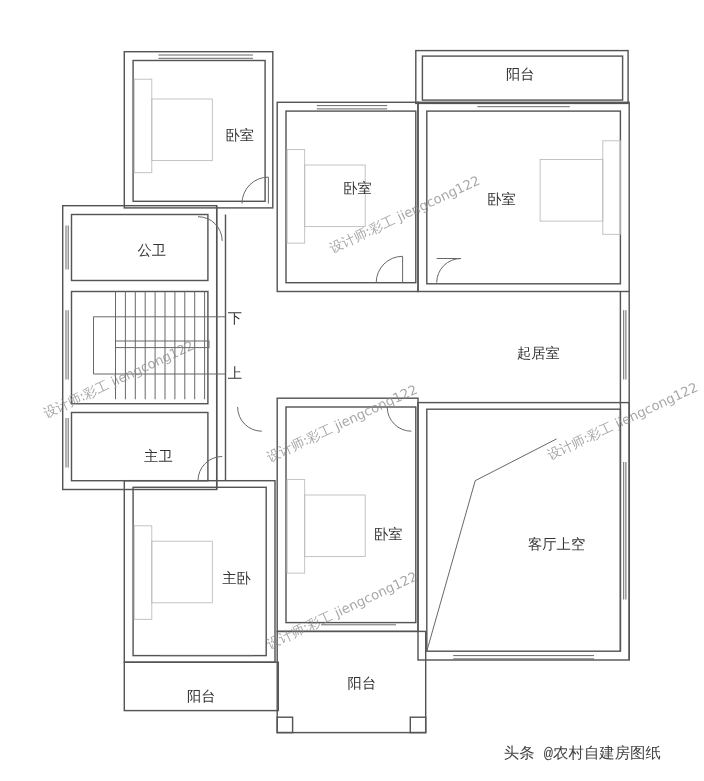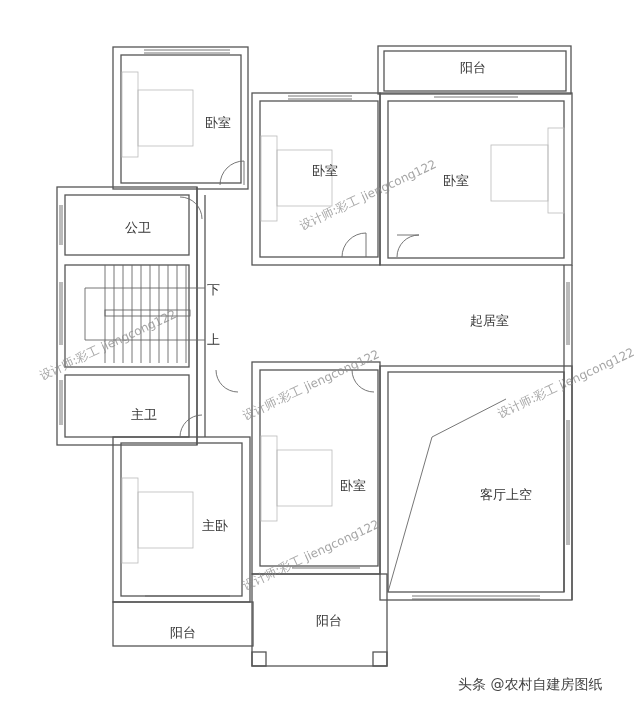--- a/index.html
+++ b/index.html
@@ -3,21 +3,21 @@
 <meta charset="utf-8">
 <style>
   html, body { margin: 0; padding: 0; background: #ffffff; }
   body { width: 640px; height: 710px; position: relative; overflow: hidden; font-family: "DejaVu Sans", sans-serif; }
   svg { position: absolute; left: 0; top: 0; }
   .wall { fill: none; stroke: #555; stroke-width: 1.3; }
   .thin { fill: none; stroke: #666; stroke-width: 0.9; }
   .furn { fill: none; stroke: #bbb; stroke-width: 0.8; }
   .label { font-size: 13px; fill: #333; }
   .wm { font-size: 12px; fill: #888; opacity: 0.75; }
-  .footer { position: absolute; left: 458px; top: 676px; font-size: 14px; color: #444; white-space: nowrap; }
+  .footer { position: absolute; left: 458px; top: 676px; font-size: 14px; color: #444; white-space: nowrap; font-family: Liberation Mono, monospace; }
 </style>
 </head>
 <body>
 
 <svg width="640" height="710" viewBox="0 0 640 710">
 
   <g>
 
     <rect class="wall" x="113" y="47" width="135" height="142"></rect>
     <rect class="wall" x="121" y="55" width="120" height="128"></rect>

